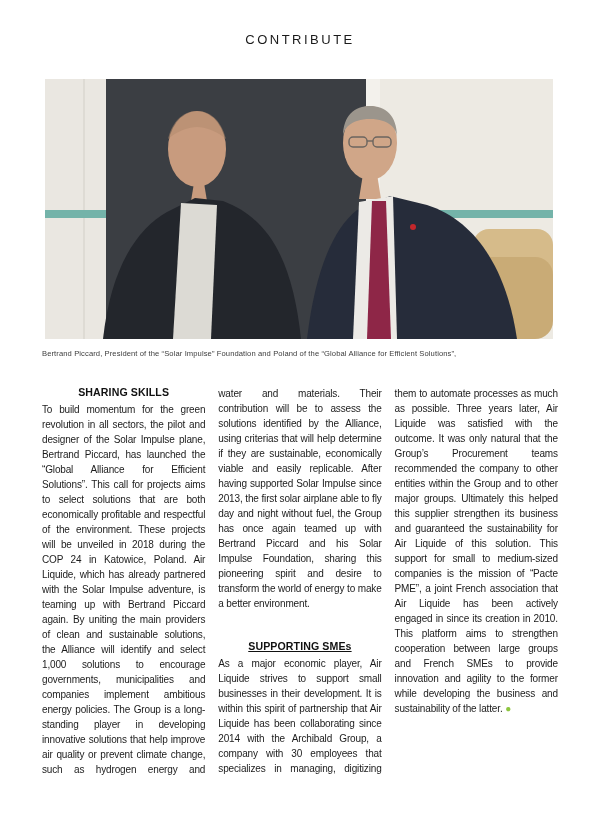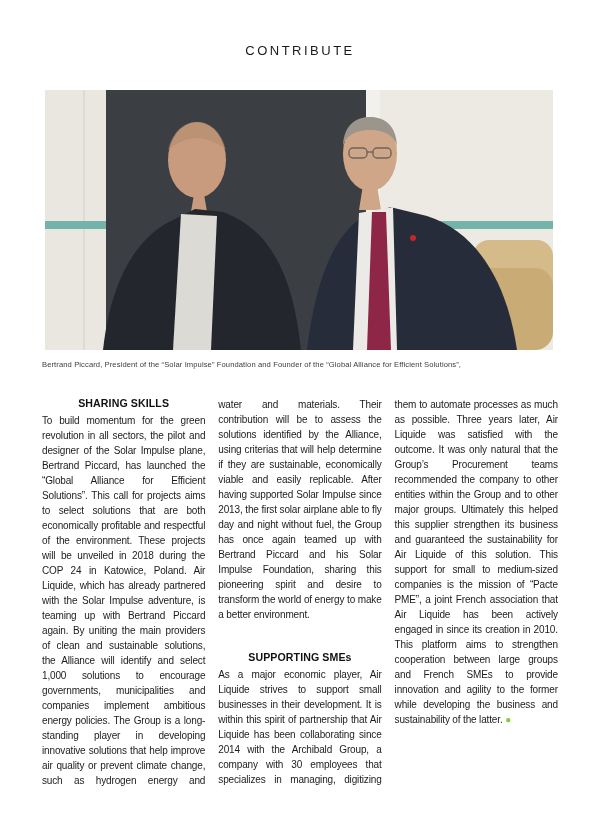--- a/index.html
+++ b/index.html
@@ -7,21 +7,21 @@
   body {
     font-family: "Liberation Sans", "DejaVu Sans", sans-serif;
     color: #1b1b1b;
   }
   .page {
     position: relative;
     width: 600px;
     height: 774px;
     background: #ffffff;
     overflow: hidden;
-    margin: 12px auto;
+    margin: 1px auto;
   }
   .header {
     position: absolute;
     top: 31px;
     left: 0;
     width: 100%;
     text-align: center;
     font-size: 13px;
     font-weight: 500;
     letter-spacing: 2.5px;
@@ -59,21 +59,21 @@
     flex: 0 0 163.3px;
   }
   .section-heading {
     font-size: 10.6px;
     font-weight: bold;
     letter-spacing: 0.1px;
     margin-bottom: 4px;
     color: #111111;
     text-align: center;
   }
-  .section-heading.spaced { margin-top: 29px; }
+  .section-heading.spaced { margin-top: 29px; text-decoration: underline; }
   .body-text {
     font-size: 10px;
     line-height: 15px;
     letter-spacing: -0.15px;
     text-align: justify;
     color: #1b1b1b;
   }
   .end-dot {
     font-size: 10px;
     vertical-align: 0px;
@@ -129,21 +129,21 @@
         <path d="M298,58 C298,36 310,27 325,27 C340,27 352,36 352,58 C352,50 344,40 325,40 C306,40 298,50 298,58 Z" fill="#9b958c"></path>
         <rect x="304" y="58" width="18" height="10" rx="4" fill="none" stroke="#6b655f" stroke-width="1.4"></rect>
         <rect x="328" y="58" width="18" height="10" rx="4" fill="none" stroke="#6b655f" stroke-width="1.4"></rect>
         <line x1="322" y1="62" x2="328" y2="62" stroke="#6b655f" stroke-width="1.4"></line>
         <circle cx="368" cy="148" r="3" fill="#c3272b"></circle>
       </g>
     </svg>
   </div>
 
   <div class="caption">
-    <div>Bertrand Piccard, President of the “Solar Impulse” Foundation and Founder of the “Global Alliance for Efficient Solutions”,</div>
+    <div>Bertrand Piccard, President of the “Solar Impulse” Foundation and Poland of the “Global Alliance for Efficient Solutions”,</div>
   </div>
 
   <div class="columns">
 
     <div class="col">
       <div class="section-heading">SHARING SKILLS</div>
       <div class="body-text">To build momentum for the green revolution in all sectors, the pilot and designer of the Solar Impulse plane, Bertrand Piccard, has launched the “Global Alliance for Efficient Solutions”. This call for projects aims to select solutions that are both economically profitable and respectful of the environment. These projects will be unveiled in 2018 during the COP 24 in Katowice, Poland. Air Liquide, which has already partnered with the Solar Impulse adventure, is teaming up with Bertrand Piccard again. By uniting the main providers of clean and sustainable solutions, the Alliance will identify and select 1,000 solutions to encourage governments, municipalities and companies implement ambitious energy policies. The Group is a long-standing player in developing innovative solutions that help improve air quality or prevent climate change, such as hydrogen energy and biomethane for cleaner transportation.Therefore, Air Liquide is going to provide the Alliance with the expertise of a group of nearly 100 of its experts, particularly in the areas of energy,</div>
     </div>
 
     <div class="col">

